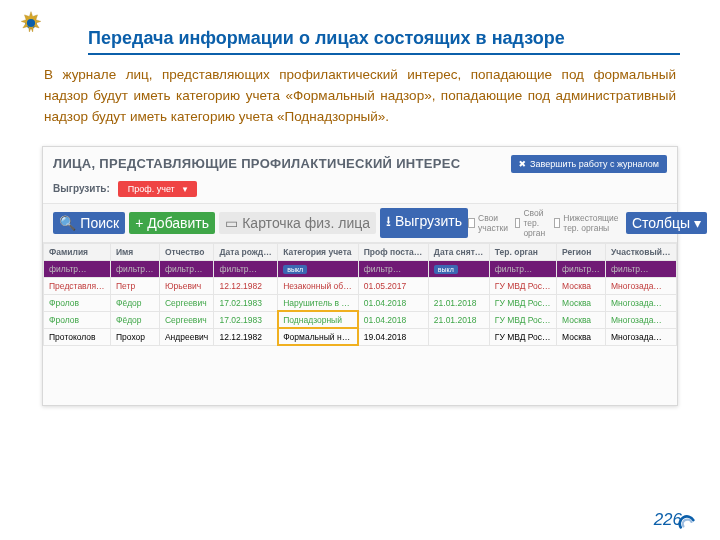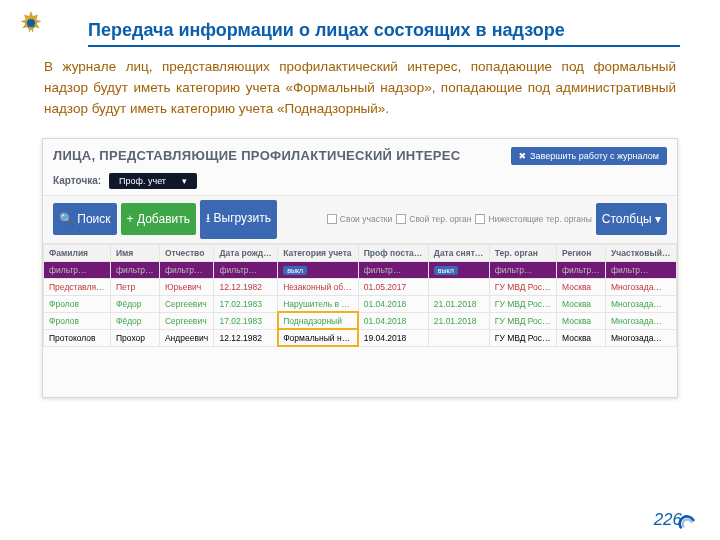--- a/index.html
+++ b/index.html
@@ -18,21 +18,21 @@
     position: absolute;
     left: 18px;
     top: 10px;
     width: 26px;
     height: 26px;
   }
   .title {
     color: #0b5faa;
     font-weight: bold;
     font-size: 18px;
-    margin: 8px 0 10px 48px;
+    margin: 16px 0 10px 48px;
     border-bottom: 2px solid #0b5faa;
     padding-bottom: 4px;
   }
   .body-text {
     font-size: 13.5px;
     color: #a16207;
     line-height: 1.55;
     text-align: justify;
     margin: 6px 4px 10px 4px;
   }
@@ -69,42 +69,42 @@
   .cat-row {
     display: flex;
     align-items: center;
     gap: 8px;
     padding: 0 10px 6px 10px;
     font-size: 10px;
     color: #5b6470;
   }
   .cat-label { font-weight: bold; }
   .cat-drop {
-    background: #0f172a;
+    background: #ef4444;
     color: #fff;
     padding: 3px 10px;
     border-radius: 2px;
     font-size: 9px;
     display: flex;
     align-items: center;
-    gap: 16px;
+    gap: 8px;
   }
   .toolbar {
     display: flex;
     justify-content: space-between;
     align-items: center;
     padding: 4px 10px;
     border-top: 1px solid #e5e5e5;
     border-bottom: 1px solid #e5e5e5;
     background: #f7f7f7;
   }
   .tool-left, .tool-right { display: flex; gap: 4px; align-items: center;}
   .btn {
-    font-size: 12px;
-    padding: 9px 6px;
+    font-size: 14px;
+    padding: 3px 6px;
     border-radius: 2px;
     cursor: pointer;
     white-space: nowrap;
   }
   .btn-blue { background: #3b68b3; color:#fff; }
   .btn-green { background: #3fa648; color:#fff; }
   .btn-gray { background: #e8e8e8; color:#777; }
   .chk {
     display: flex; align-items: center; gap: 3px;
     font-size: 8.5px; color:#888;
@@ -180,31 +180,32 @@
   <div class="app-frame">
     <div class="app-header">
       <div class="app-title">ЛИЦА, ПРЕДСТАВЛЯЮЩИЕ ПРОФИЛАКТИЧЕСКИЙ ИНТЕРЕС</div>
       <div class="close-journal">
         <span>✖</span>
         <span>Завершить работу с журналом</span>
       </div>
     </div>
 
     <div class="cat-row">
-      <span class="cat-label">Карточка:</span>
+      <span class="cat-label">Выгрузить:</span>
       <span class="cat-drop">
         <span>Проф. учет</span>
         <span>▾</span>
       </span>
     </div>
 
     <div class="toolbar">
       <div class="tool-left">
         <span class="btn btn-blue"><span>🔍</span> <span>Поиск</span></span>
         <span class="btn btn-green"><span>+</span> <span>Добавить</span></span>
+        <span class="btn btn-gray"><span>▭</span> <span>Карточка физ. лица</span></span>
         <span class="btn btn-blue"><span>⭳</span> <span>Выгрузить</span></span>
       </div>
       <div class="tool-right">
         <label class="chk">
             <span class="chk-box"></span>
             <span>Свои участки</span>
           </label>
         <label class="chk">
             <span class="chk-box"></span>
             <span>Свой тер. орган</span>

